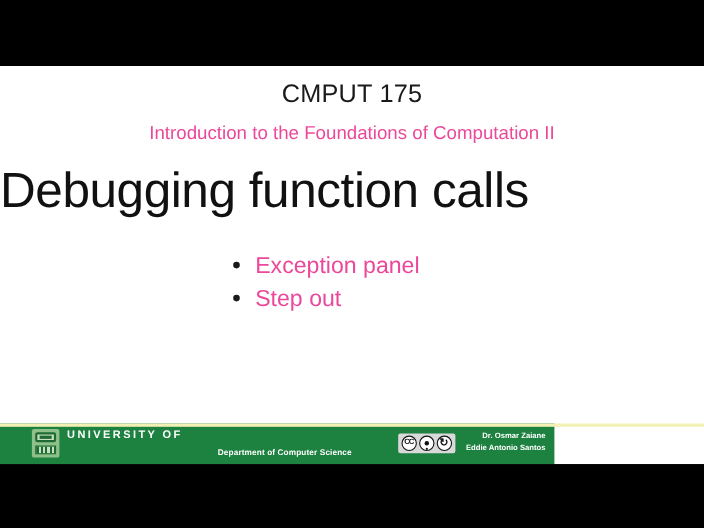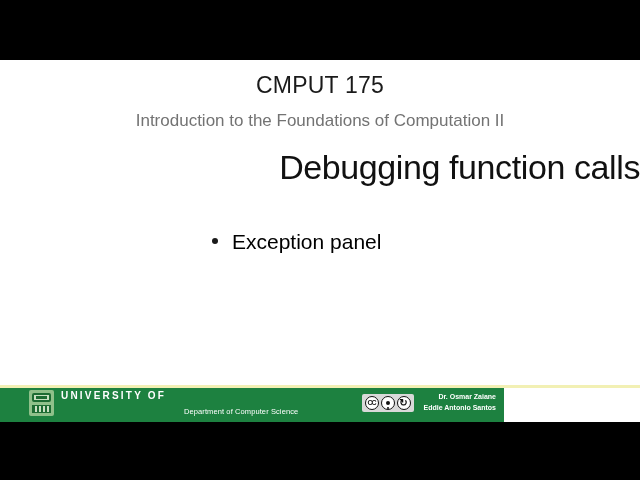--- a/index.html
+++ b/index.html
@@ -31,40 +31,40 @@
 
   .course-code {
     position:absolute; top:12px; left:0; width:640px;
     text-align:center;
     font-size:23px; font-weight:400; color:#1a1a1a;
     letter-spacing:0.2px;
   }
   .course-name {
     position:absolute; top:51px; left:0; width:640px;
     text-align:center;
-    font-size:17px; font-weight:400; color:#737373;
+    font-size:17px; font-weight:400; color:#ec4899;
   }
   .slide-title {
     position:absolute; top:88px; left:0; width:640px;
-    text-align:right;
-    font-size:34px; font-weight:400; color:#111111;
+    text-align:left;
+    font-size:45px; font-weight:400; color:#111111;
     line-height:1.12;
     letter-spacing:-0.4px;
   }
 
   #bullet-list {
     position:absolute; top:167px; left:0; width:640px;
     list-style:none;
   }
   #bullet-list li {
     position:relative;
     width:240px;
     margin:0 auto;
     padding-left:32px;
-    font-size:21px; color:#000000;
+    font-size:21px; color:#ec4899;
     line-height:1.42;
     text-align:left;
   }
   #bullet-list li .bullet-dot {
     position:absolute; left:12px; top:0.52em;
     width:6px; height:6px; border-radius:50%;
     background:#1a1a1a;
   }
 
   
@@ -111,22 +111,22 @@
     color:#ffffff;
     line-height:1.02;
   }
   #ua-wordmark .w-university {
     font-size:10px; font-weight:700; letter-spacing:2.2px;
   }
   #ua-wordmark .w-alberta {
     font-size:15px; font-weight:700; letter-spacing:2.4px;
   }
   #dept-name {
-    position:absolute; left:152px; top:22px;
-    font-size:7.5px; font-weight:400; color:#ffffff;
+    position:absolute; left:166px; top:22px;
+    font-size:7.5px; font-weight:700; color:#ffffff;
     letter-spacing:0.1px;
     padding-left:32px;
   }
 
   #footer-right {
     position:absolute; right:8px; top:7px;
     display:flex; align-items:center; gap:10px;
   }
   #cc-badges {
     display:flex; align-items:center; gap:2px;
@@ -165,20 +165,24 @@
 
       <div class="course-name">Introduction to the Foundations of Computation II</div>
 
       <h1 class="slide-title">Debugging function calls</h1>
 
       <ul id="bullet-list">
         <li>
           <span class="bullet-dot"></span>
           <span>Exception panel</span>
         </li>
+        <li>
+          <span class="bullet-dot"></span>
+          <span>Step out</span>
+        </li>
       </ul>
 
     </div>
 
     <div id="footer-bar">
       <div id="footer-rule"></div>
 
       <div id="footer-left">
         <div id="ua-mark">
           <div class="m-top"></div>

